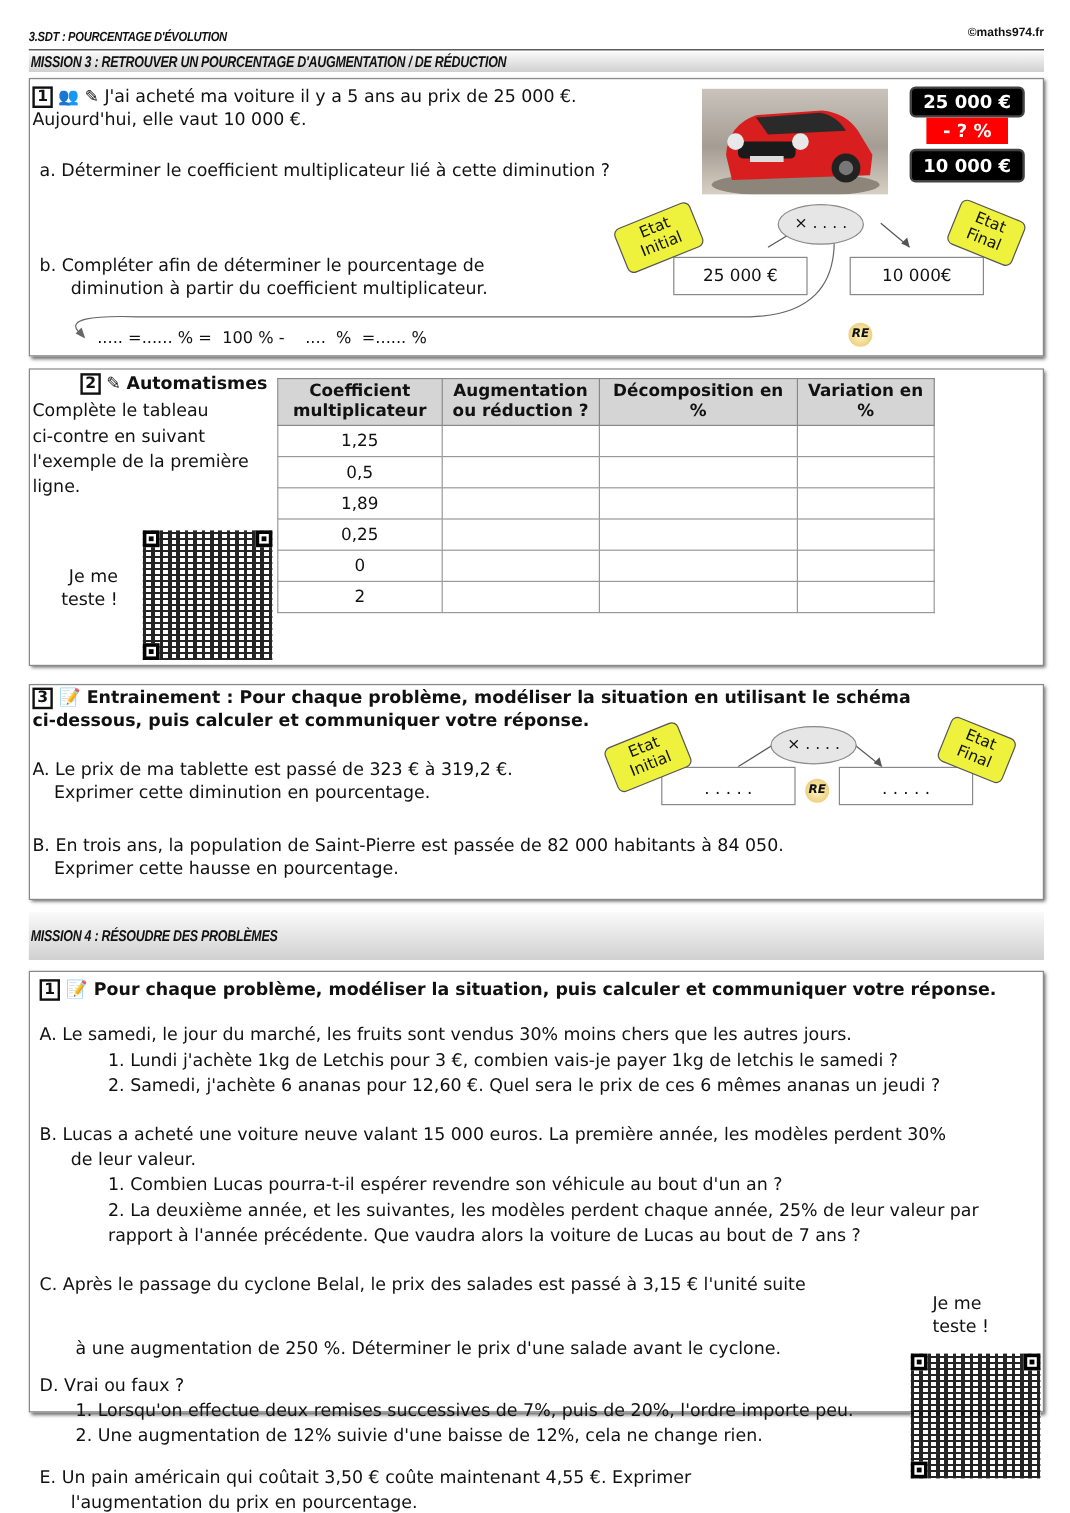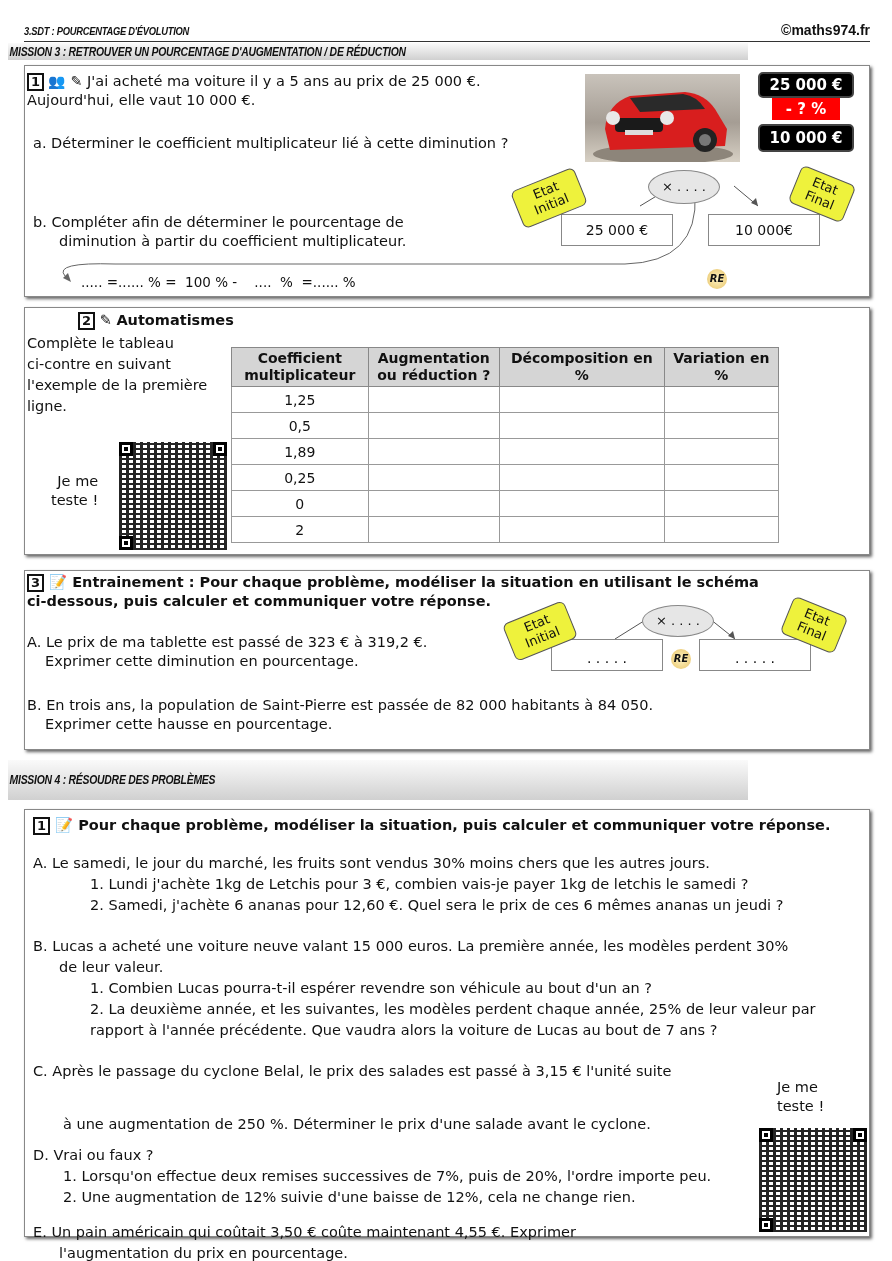--- a/index.html
+++ b/index.html
@@ -1,20 +1,20 @@
 <!DOCTYPE html>
 <html><head>
 <meta charset="utf-8">
 <style>
   * { box-sizing: border-box; margin: 0; padding: 0; }
   body { width: 892px; height: 1261px; background: #fff; font-family: "DejaVu Sans", sans-serif; color: #111; font-size: 14px; position: relative; overflow: hidden; }
   .topbar { position: absolute; left: 24px; top: 22px; width: 846px; height: 20px; border-bottom: 1.5px solid #333; }
   .topbar .left { position: absolute; left: 0; top: 3px; font-family: "Liberation Sans", sans-serif; font-style: italic; font-weight: bold; font-size: 11px; letter-spacing: -0.3px; text-transform: uppercase; transform: scaleX(0.85); transform-origin: left; }
-  .topbar .right { position: absolute; right: 0; top: 0; font-family: "Liberation Sans", sans-serif; font-weight: bold; font-size: 14px; }
-  .mission { position: absolute; left: 8px; width: 740px; background: linear-gradient(to bottom, #fafafa 0%, #d0d0d0 100%); }
+  .topbar .right { position: absolute; right: 0; top: 0; font-family: "Liberation Sans", sans-serif; font-weight: bold; font-size: 10px; }
+  .mission { position: absolute; left: 24px; width: 846px; background: linear-gradient(to bottom, #fafafa 0%, #d0d0d0 100%); }
   .mission span { font-family: "Liberation Sans", sans-serif; font-style: italic; font-weight: bold; text-transform: uppercase; font-size: 13px; display: inline-block; transform: scaleX(0.8); transform-origin: left; letter-spacing: -0.3px; }
   .box { position: absolute; left: 24px; width: 846px; border: 1.5px solid #888; box-shadow: 2px 2px 3px #666; background: #fff; }
   .num { display: inline-block; width: 17px; height: 18px; border: 2px solid #111; font-weight: bold; font-size: 13px; text-align: center; line-height: 14px; vertical-align: middle; }
   .abs { position: absolute; }
   .txt { font-size: 14.5px; line-height: 19px; }
   .carimg { background: linear-gradient(to bottom, #c9c3bb 0%, #a59d94 55%, #d7d0c4 100%); overflow: hidden; }
   .price { background: #000; color: #fff; font-weight: bold; font-size: 15px; border-radius: 5px; text-align: center; border: 2px solid #444; }
   .pct { background: #f00; color: #fff; font-weight: bold; font-size: 15px; text-align: center; }
   .tag { background: #eef23c; border: 1.5px solid #555; border-radius: 6px; font-size: 13px; text-align: center; line-height: 15px; padding-top: 3px; }
   .ell { background: #e6e6e6; border: 1px solid #888; border-radius: 50%; text-align: center; font-size: 13px; }
@@ -90,42 +90,42 @@
     <span>Etat</span><br><span>Initial</span>
   </div>
   <div class="abs tag" style="left:768px;top:108px;width:58px;height:40px;transform:rotate(22deg);">
     <span>Etat</span><br><span>Final</span>
   </div>
   <div class="abs txt" style="left:56px;top:207px;font-size:13.5px;white-space:pre;">..... =...... % =  100 % -    ....  %  =...... %</div>
   <div class="abs re" style="left:682px;top:203px;">RE</div>
 </div>
 
 <div class="box" style="top:307px;height:248px;">
-  <div class="abs txt" style="left:13px;top:3px;padding-left:40px;">
+  <div class="abs txt" style="left:2px;top:3px;padding-left:40px;">
     <span class="num">2</span>
     <span>✎</span>
     <b>Automatismes</b>
   </div>
   <div class="abs txt" style="left:2px;top:25px;line-height:21px;">
     <div>Complète le tableau</div>
     <div>ci-contre en suivant</div>
     <div>l'exemple de la première</div>
     <div>ligne.</div>
   </div>
   <div class="abs txt" style="left:26px;top:164px;text-align:right;line-height:19px;">
     <div>Je me</div>
     <div>teste !</div>
   </div>
   <div class="qr-wrap" style="left:94px;top:134px;width:108px;height:108px;">
     <div class="qr" style="position:absolute;inset:0;"></div>
     <div class="corner" style="left:0;top:0;"></div>
     <div class="corner" style="right:0;top:0;"></div>
     <div class="corner" style="left:0;bottom:0;"></div>
   </div>
-  <table class="t abs" style="left:206px;top:7px;width:548px;margin-top:32px;">
+  <table class="t abs" style="left:206px;top:7px;width:548px;">
     <tbody>
         <tr>
       <th style="width:150px;">Coefficient multiplicateur</th>
       <th style="width:140px;">Augmentation ou réduction ?</th>
       <th style="width:196px;">Décomposition en %</th>
       <th style="width:142px;">Variation en %</th>
     </tr>
     <tr>
           <td>1,25</td>
           <td></td>
@@ -195,21 +195,21 @@
   </div>
   <div class="abs tag" style="left:760px;top:34px;width:58px;height:40px;transform:rotate(22deg);">
     <span>Etat</span><br><span>Final</span>
   </div>
 </div>
 
 <div class="mission" style="top:760px;height:40px;">
   <span style="padding-left:2px;line-height:40px;">Mission 4 : Résoudre des problèmes</span>
 </div>
 
-<div class="box" style="top:809px;height:428px;">
+<div class="box" style="top:809px;height:368px;">
   <div class="abs txt" style="left:8px;top:6px;font-weight:bold;font-size:14.5px;">
     <span class="num">1</span>
     <span style="font-weight:normal;">📝</span>
     <span>Pour chaque problème, modéliser la situation, puis calculer et communiquer votre réponse.</span>
   </div>
   <div class="abs list" style="left:8px;top:43px;width:830px;">
     <div>
       <div>A.   Le samedi, le jour du marché, les fruits sont vendus 30% moins chers que les autres jours.</div>
       <div class="ind">1. Lundi j'achète 1kg de Letchis pour 3 €, combien vais-je payer 1kg de letchis le samedi ?</div>
       <div class="ind">2. Samedi, j'achète 6 ananas pour 12,60 €. Quel sera le prix de ces 6 mêmes ananas un jeudi ?</div>

